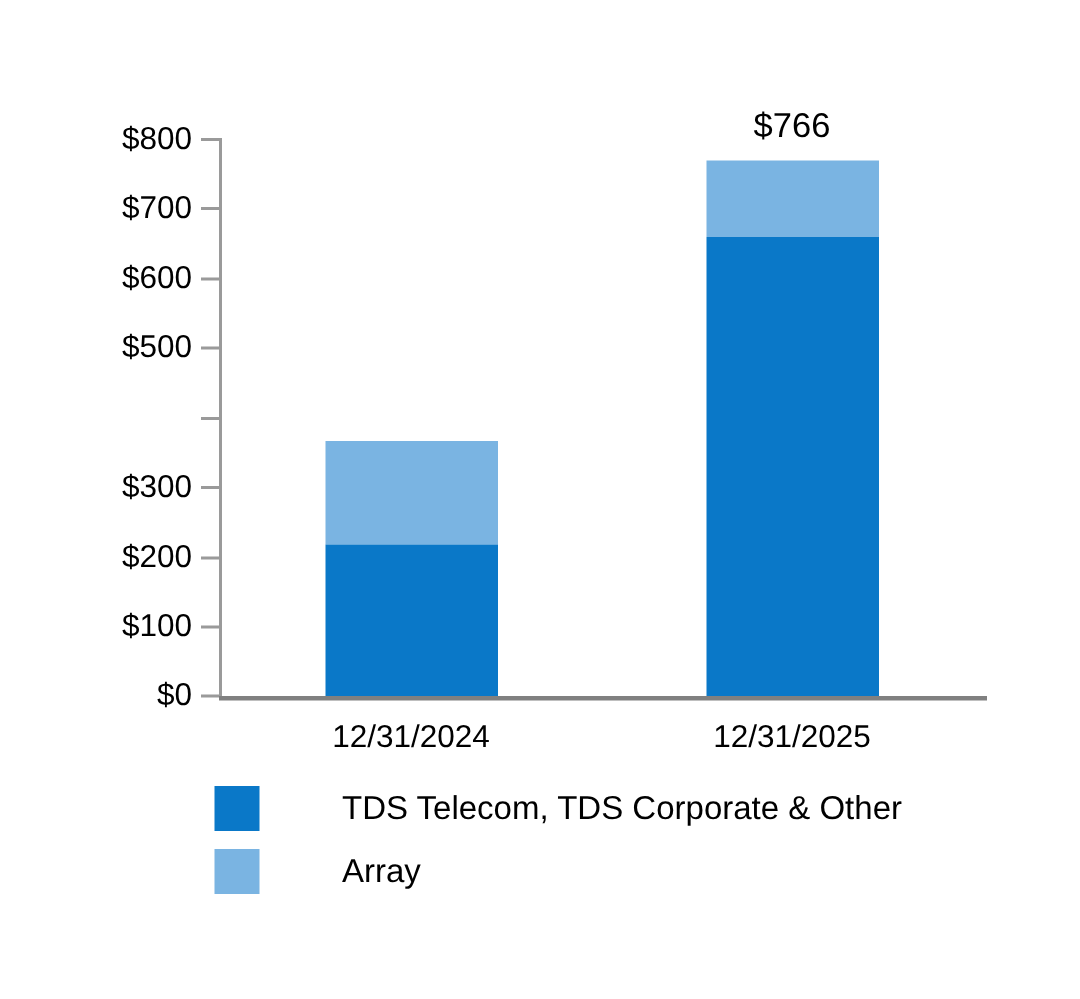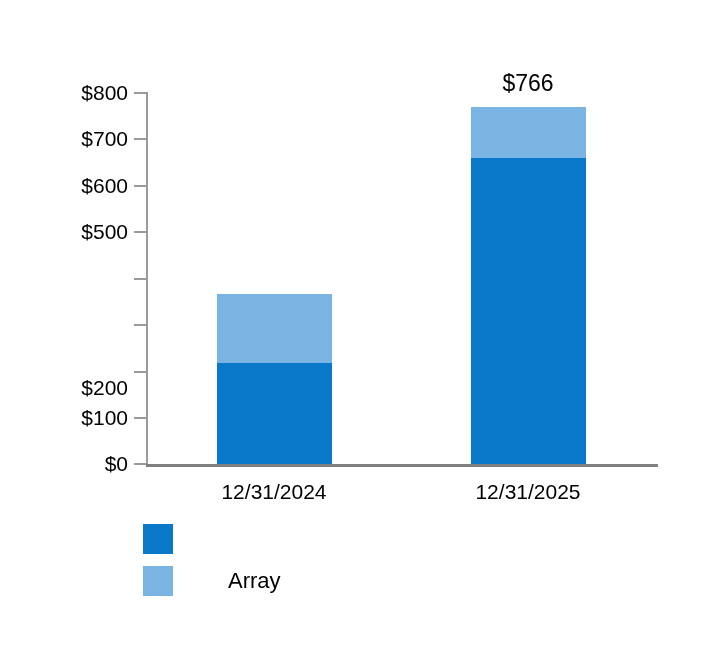--- a/index.html
+++ b/index.html
@@ -162,23 +162,26 @@
     </div>
 
     <div class="y-tick" style="top:203px;"></div>
     <div class="y-tick-label-wrap" style="top:193px;">
       <div class="y-tick-label">$500</div>
     </div>
 
     <div class="y-tick" style="top:250px;"></div>
 
     <div class="y-tick" style="top:296px;"></div>
+    <div class="y-tick-label-wrap" style="top:286px;">
+      <div class="y-tick-label">$300</div>
+    </div>
 
     <div class="y-tick" style="top:343px;"></div>
-    <div class="y-tick-label-wrap" style="top:349px;">
+    <div class="y-tick-label-wrap" style="top:333px;">
       <div class="y-tick-label">$200</div>
     </div>
 
     <div class="y-tick" style="top:389px;"></div>
     <div class="y-tick-label-wrap" style="top:379px;">
       <div class="y-tick-label">$100</div>
     </div>
 
     <div class="y-tick" style="top:435px;"></div>
     <div class="y-tick-label-wrap" style="top:425px;">
@@ -200,20 +203,21 @@
 
     <div class="cat-label" style="left:164px;">12/31/2024</div>
     <div class="cat-label" style="left:418px;">12/31/2025</div>
 
   </div>
 
   <div class="legend">
 
     <div class="legend-item">
       <span class="legend-swatch seg-dark"></span>
+      <span class="legend-label">TDS Telecom, TDS Corporate &amp; Other</span>
     </div>
 
     <div class="legend-item">
       <span class="legend-swatch seg-light"></span>
       <span class="legend-label">Array</span>
     </div>
 
   </div>
 
 </div>

